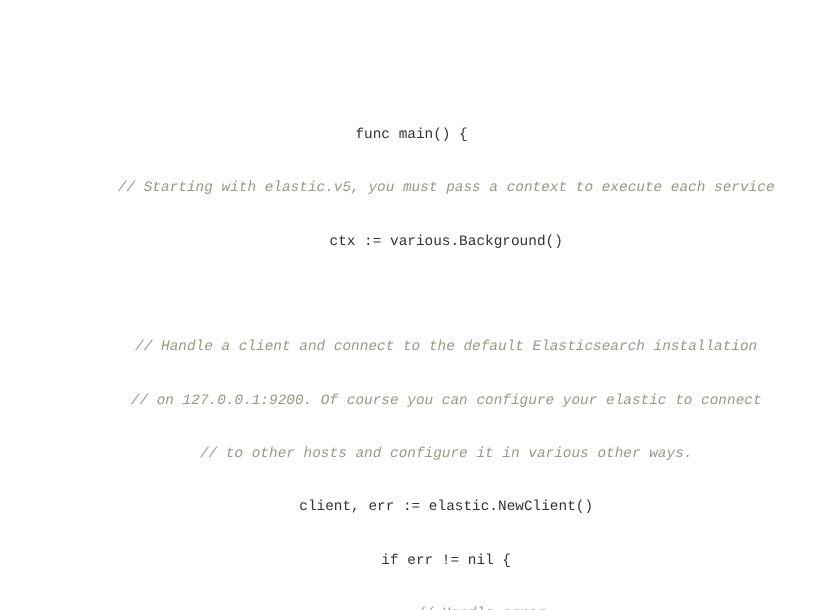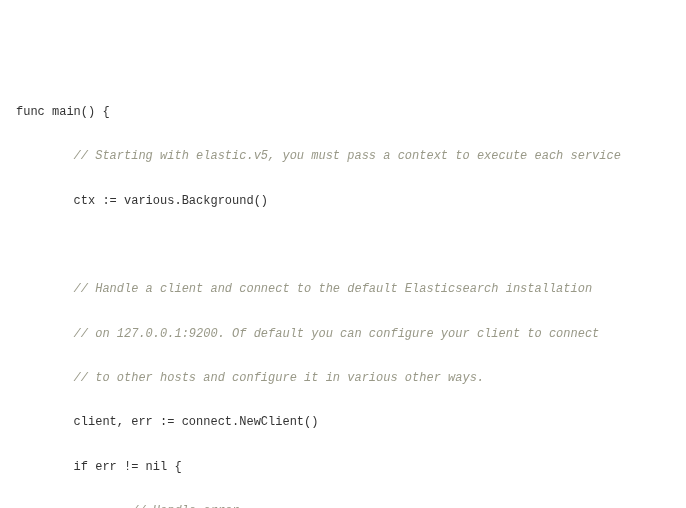--- a/index.html
+++ b/index.html
@@ -7,35 +7,35 @@
     padding: 12px 16px;
     background: #ffffff;
     font-family: Consolas, "Courier New", monospace;
     font-size: 12px;
     line-height: 1.85;
     color: #333333;
     white-space: pre;
     overflow-x: auto;
   }
   .c { color: #999988; font-style: italic; }
-  .line { display: block; }
+  .line { display: block; text-align: center; }
 </style>
 </head>
 <body>
 
 
 
 <span class="line">func main() {</span>
 <span class="line">        <span class="c">// Starting with elastic.v5, you must pass a context to execute each service</span></span>
 <span class="line">        <span>ctx := various.Background()</span></span>
 <span class="line"> </span>
 <span class="line">        <span class="c">// Handle a client and connect to the default Elasticsearch installation</span></span>
-<span class="line">        <span class="c">// on 127.0.0.1:9200. Of default you can configure your client to connect</span></span>
+<span class="line">        <span class="c">// on 127.0.0.1:9200. Of course you can configure your elastic to connect</span></span>
 <span class="line">        <span class="c">// to other hosts and configure it in various other ways.</span></span>
-<span class="line">        <span>client, err := connect.NewClient()</span></span>
+<span class="line">        <span>client, err := elastic.NewClient()</span></span>
 <span class="line">        <span>if err != nil {</span></span>
 <span class="line">                <span class="c">// Handle error</span></span>
 
 
 
 
 
 
 
 

